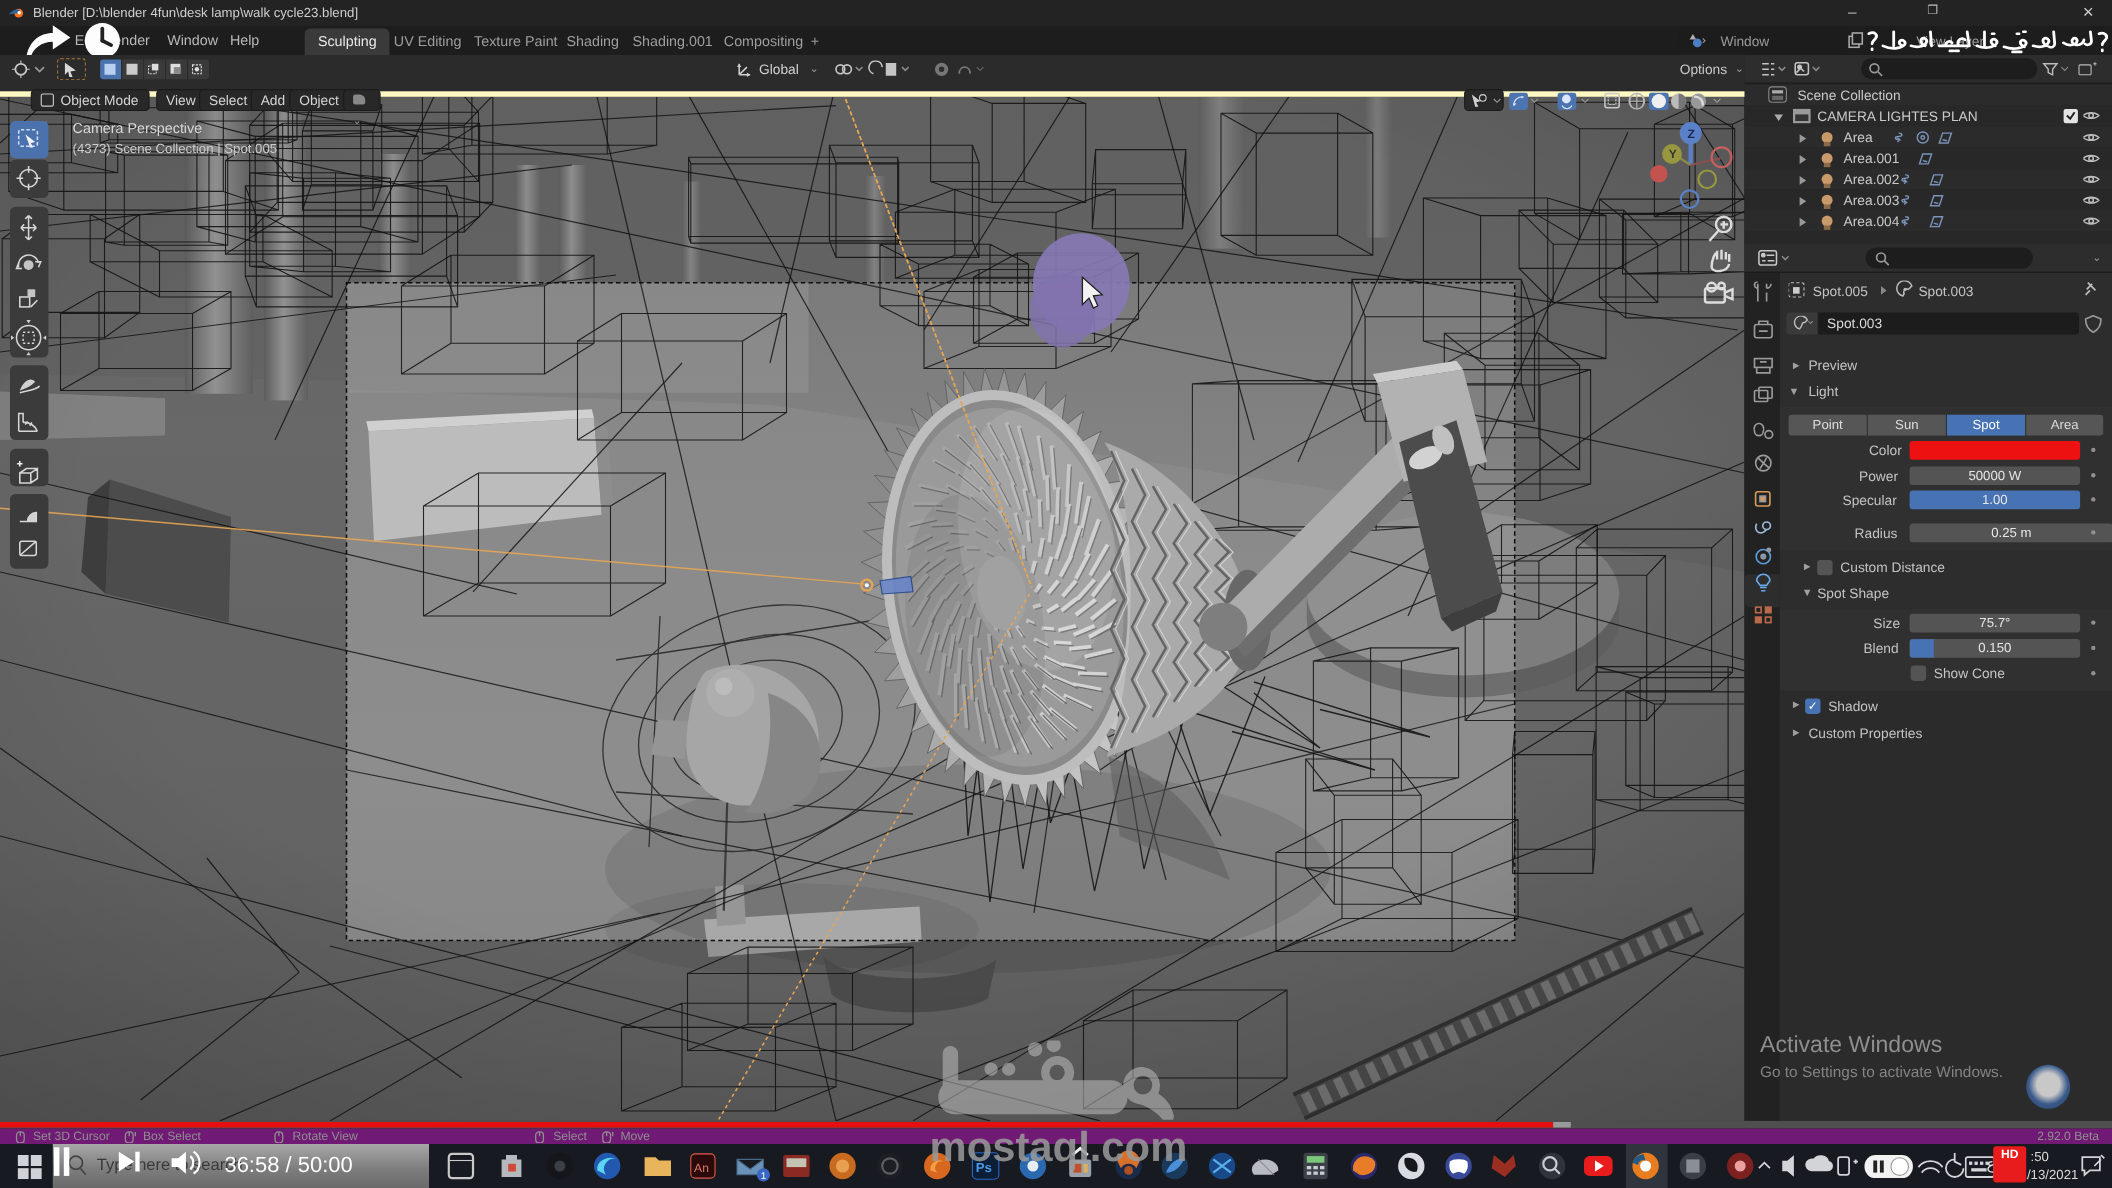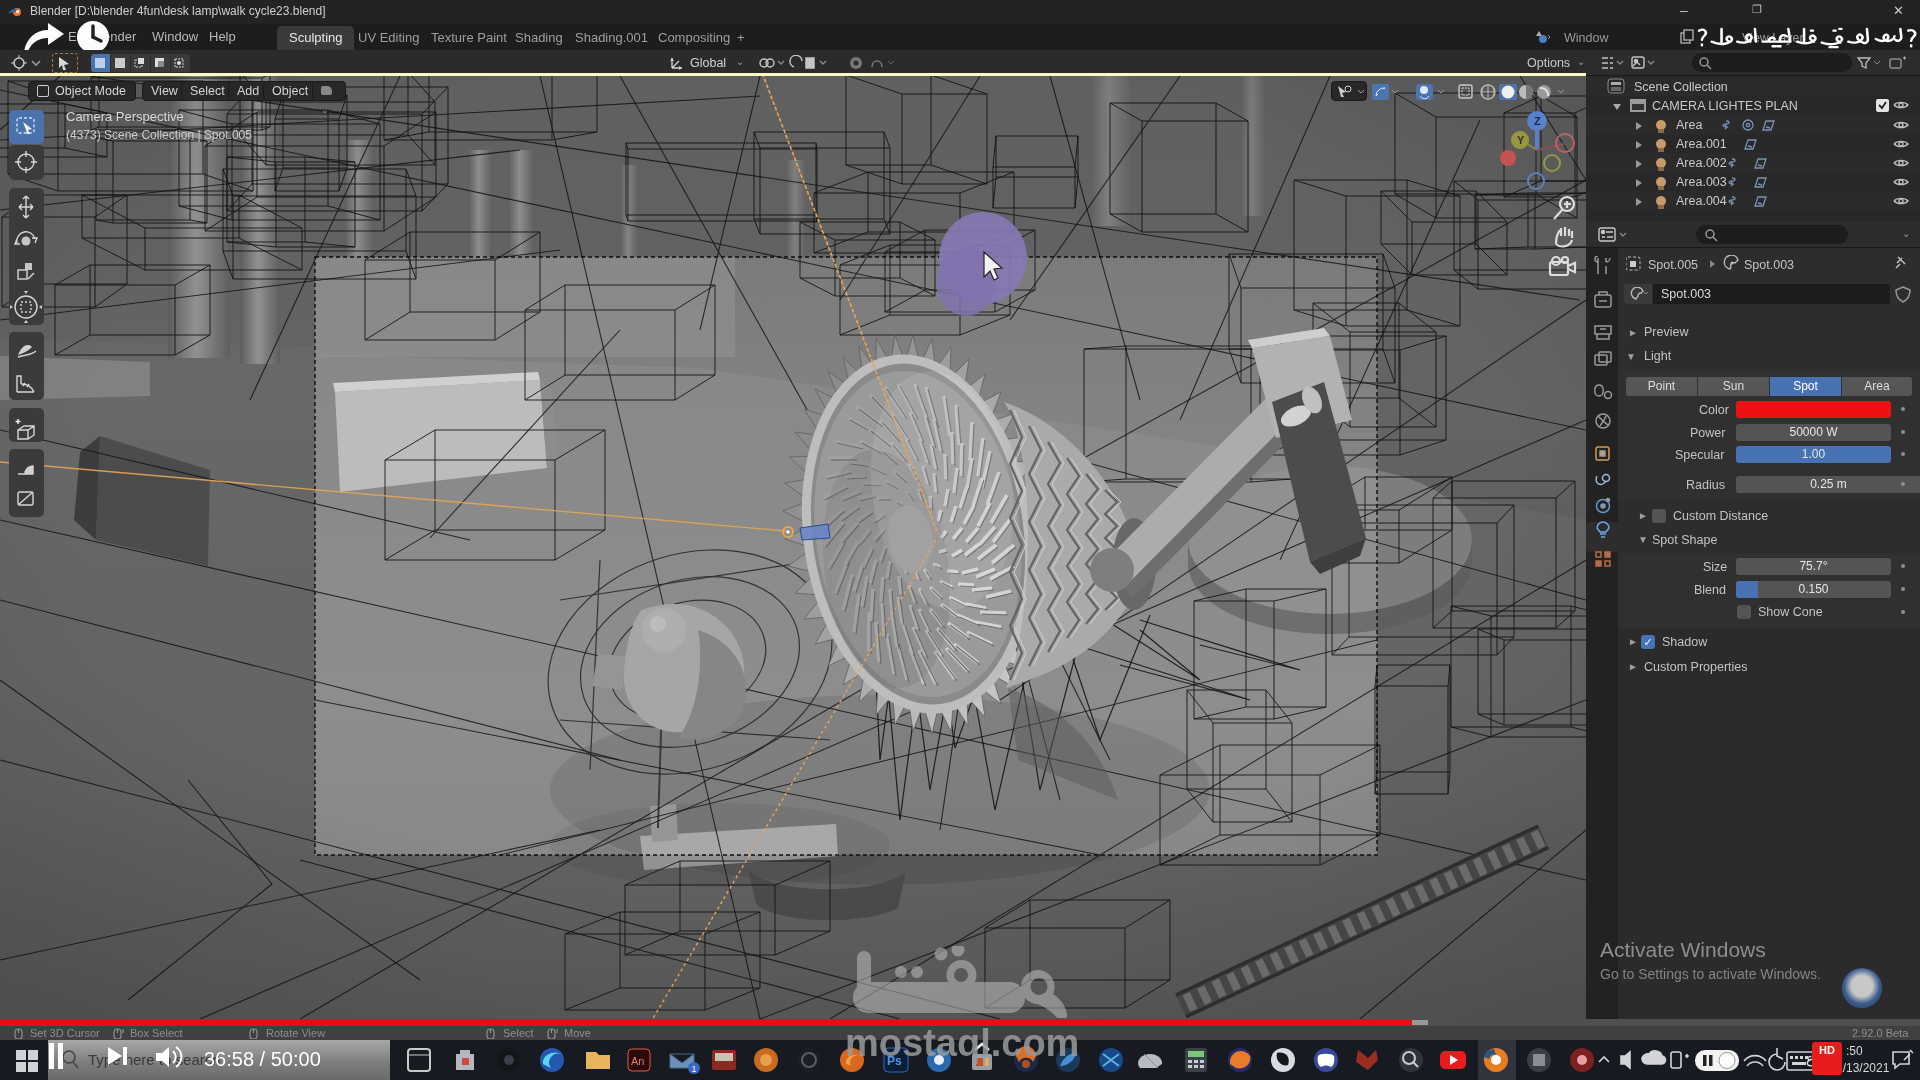--- a/index.html
+++ b/index.html
@@ -2,29 +2,29 @@
 <html><head><meta charset="utf-8"><style>
 *{margin:0;padding:0;box-sizing:border-box}
 body{width:1920px;height:1080px;overflow:hidden;font-family:"Liberation Sans",sans-serif;background:#1b1b1b}
 .abs{position:absolute}
 #root{position:relative;width:1920px;height:1080px}
 #titlebar{left:0;top:0;width:1920px;height:24px;background:#232323;color:#cfcfcf;font-size:12px}
 #menubar{left:0;top:24px;width:1920px;height:26px;background:#1d1d1d}
 .menu{color:#b9b9b9;font-size:13px;position:absolute;top:5px}
 .tab{position:absolute;top:2px;height:24px;line-height:24px;padding:0 12px;color:#9e9e9e;font-size:13px;border-radius:5px 5px 0 0}
 .tab.on{background:#3a3a3a;color:#e8e8e8}
-#row2{left:0;top:50px;width:1920px;height:26px;background:#2b2b2b;border-bottom:3px solid #fef9c3}
+#row2{left:0;top:50px;width:1920px;height:38px;background:#2b2b2b;border-bottom:5px solid #fef9c3}
 #vp{left:0;top:76px;width:1586px;height:943px}
 .hbtn{position:absolute;background:#282828;border:1px solid #1b1b1b;border-radius:4px;color:#d4d4d4;font-size:12.5px;height:20px;line-height:18px;padding:0 8px;top:5px}
 #outl{left:1586px;top:50px;width:334px;height:172px;background:#262626}
 #props{left:1586px;top:222px;width:334px;height:797px;background:#2d2d2d}
 .ptxt{position:absolute;color:#c3c3c3;font-size:12.5px}
 .field{position:absolute;background:#545454;border-radius:3px;color:#e6e6e6;font-size:12px;text-align:center;height:17px;line-height:17px}
 .dot{position:absolute;width:4px;height:4px;border-radius:2px;background:#909090}
-#statusbar{left:0;top:1026px;width:1920px;height:14px;background:#404040}
+#statusbar{left:0;top:1026px;width:1920px;height:14px;background:#701a75}
 .st{position:absolute;top:1px;color:#8f8f8f;font-size:11px}
 #taskbar{left:0;top:1040px;width:1920px;height:40px;background:#181a21}
 </style></head><body>
 <div id="root">
 
 <svg id="vp" class="abs" width="1586" height="943" viewBox="0 76 1586 943">
 <defs>
 <linearGradient id="bgv" x1="0" y1="0" x2="0" y2="1">
  <stop offset="0" stop-color="#6f6f6f"></stop>
           <stop offset="0.35" stop-color="#737373"></stop>

